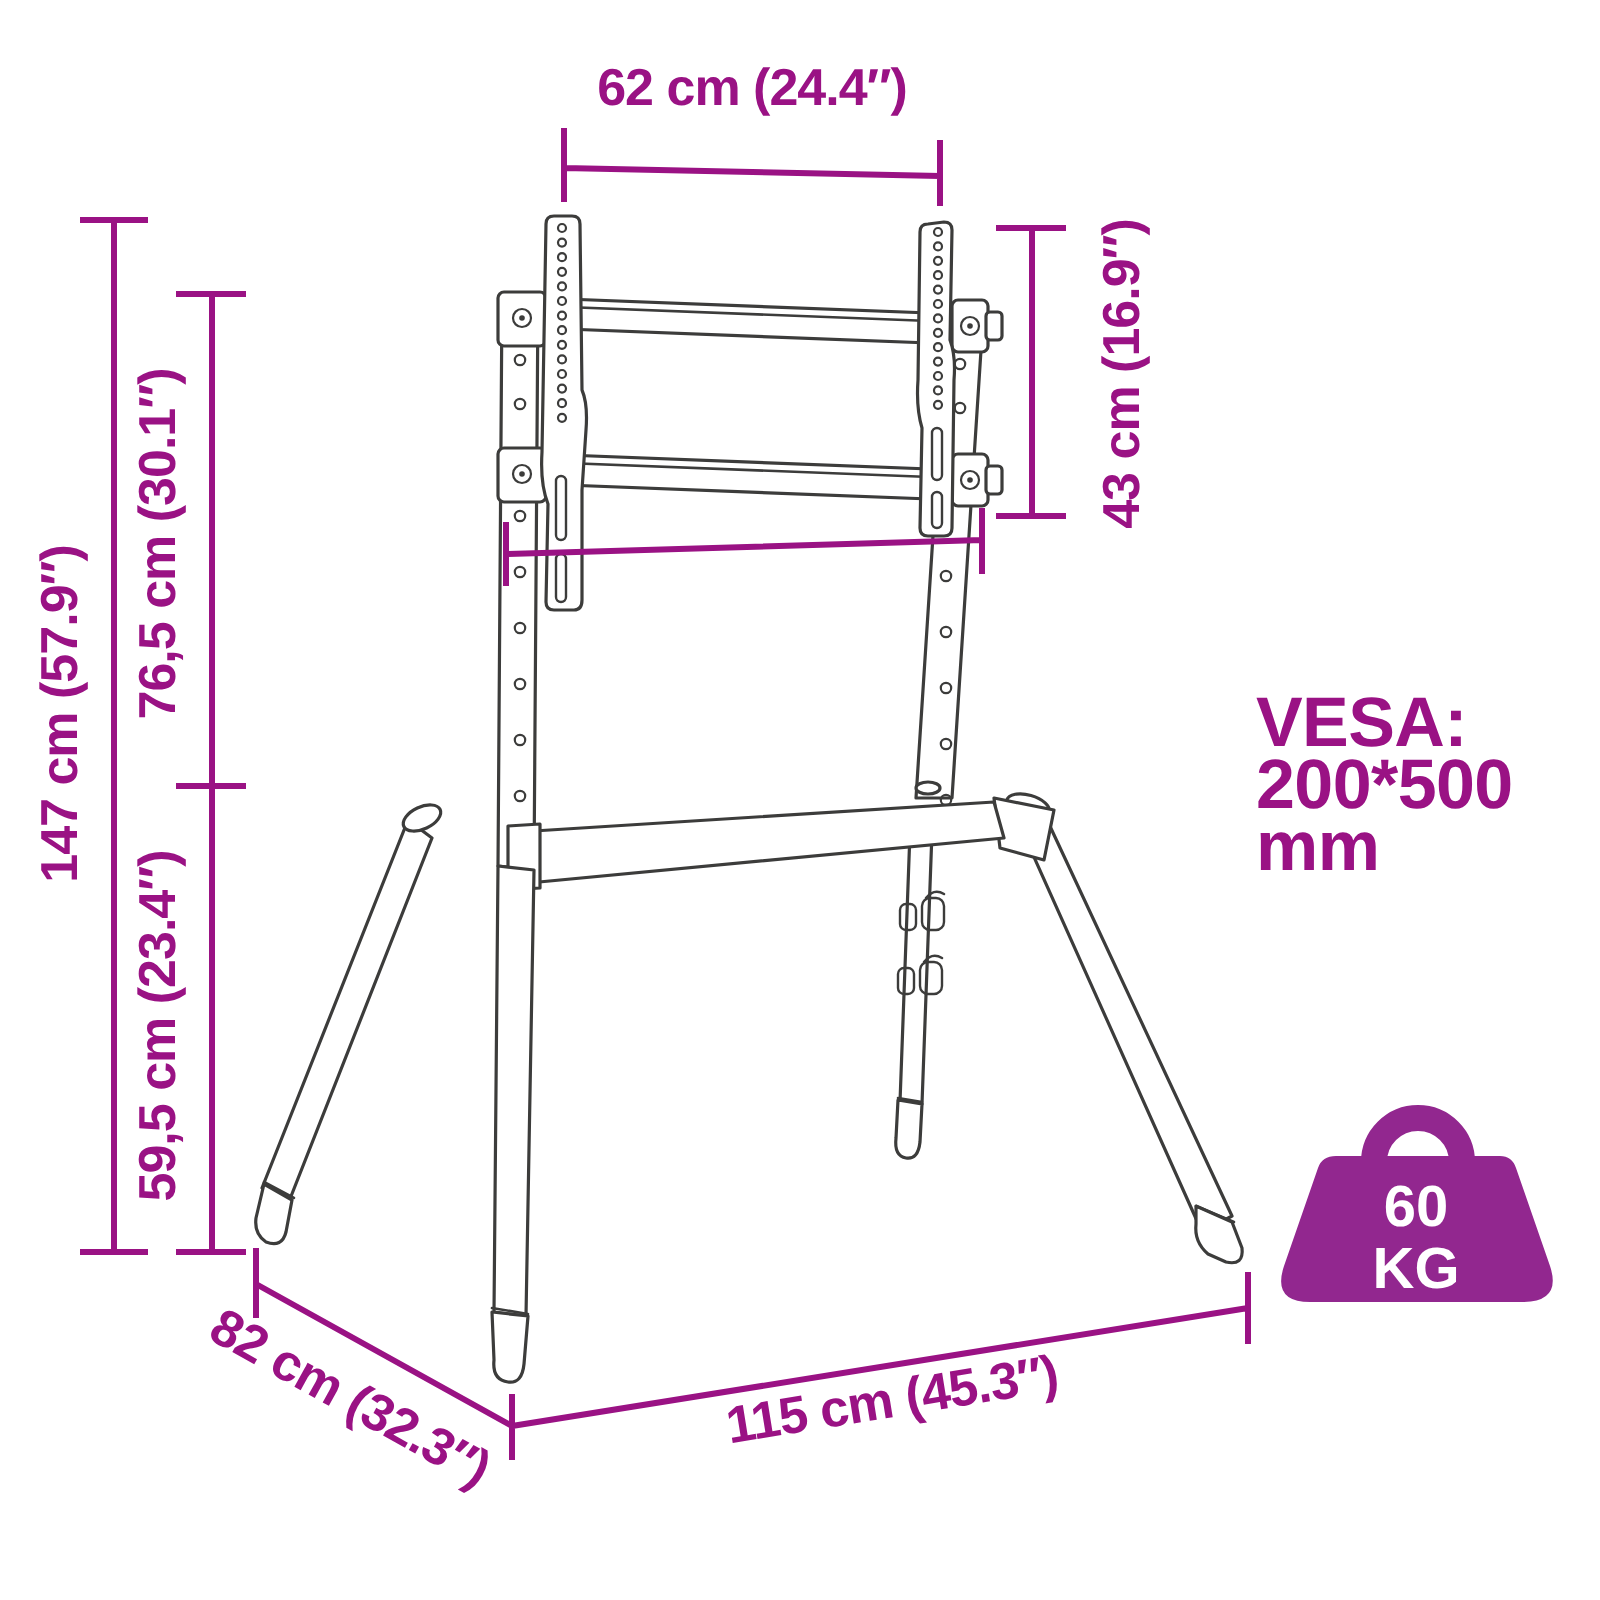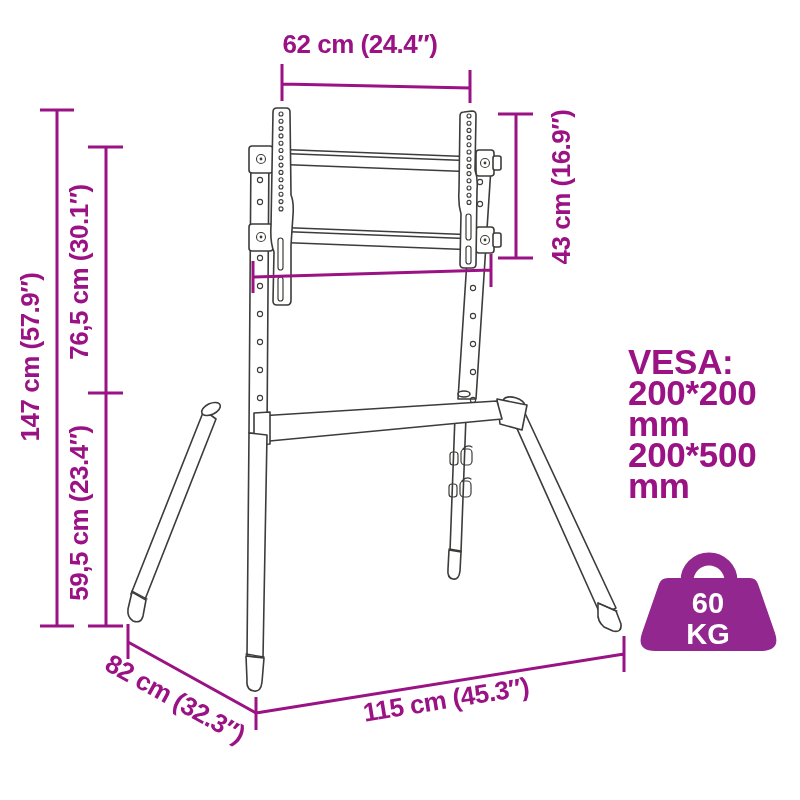--- a/index.html
+++ b/index.html
@@ -197,27 +197,26 @@
     </g>
 
     <g>
       <path class="whandle" d="M 687,581 A 22 22 0 1 1 731,581"></path>
       <path class="wbody" d="M 668,578 L 750,578 Q 756,578 758,584 L 775,633 Q 781,651 761,651 L 655,651 Q 636,651 642,633 L 659,584 Q 661,578 668,578 Z"></path>
       <text class="wtext" x="708" y="613">60</text>
       <text class="wtext" x="708" y="644">KG</text>
     </g>
   </svg>
 
-  <div class="dim-label" style="left:360px;top:44px;text-align:center;">62 cm (24.4″)</div>
+  <div class="dim-label" style="left:376px;top:44px;text-align:center;">62 cm (24.4″)</div>
   <div class="dim-label" style="left:30px;top:357px;--rot:-90deg;">147 cm (57.9″)</div>
   <div class="dim-label" style="left:79px;top:272px;--rot:-90deg;">76,5 cm (30.1″)</div>
   <div class="dim-label" style="left:79px;top:513px;--rot:-90deg;">59,5 cm (23.4″)</div>
   <div class="dim-label" style="left:561px;top:187px;--rot:-90deg;">43 cm (16.9″)</div>
   <div class="dim-label" style="left:446px;top:700px;--rot:-9.2deg;">115 cm (45.3″)</div>
   <div class="dim-label" style="left:175px;top:699px;--rot:29deg;">82 cm (32.3″)</div>
 
   <div class="vesa">
     <div>VESA:</div>
-    <div>200*200 mm</div>
     <div>200*500 mm</div>
   </div>
 
 </div>
 
 </body></html>

